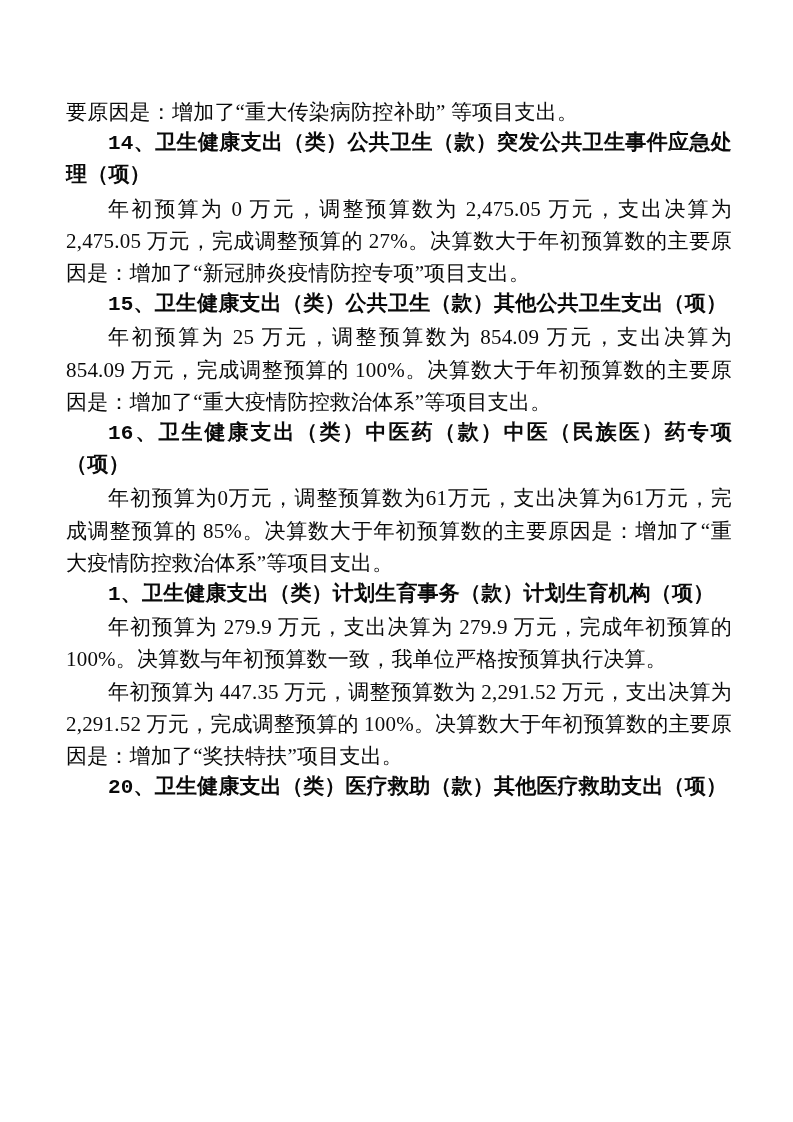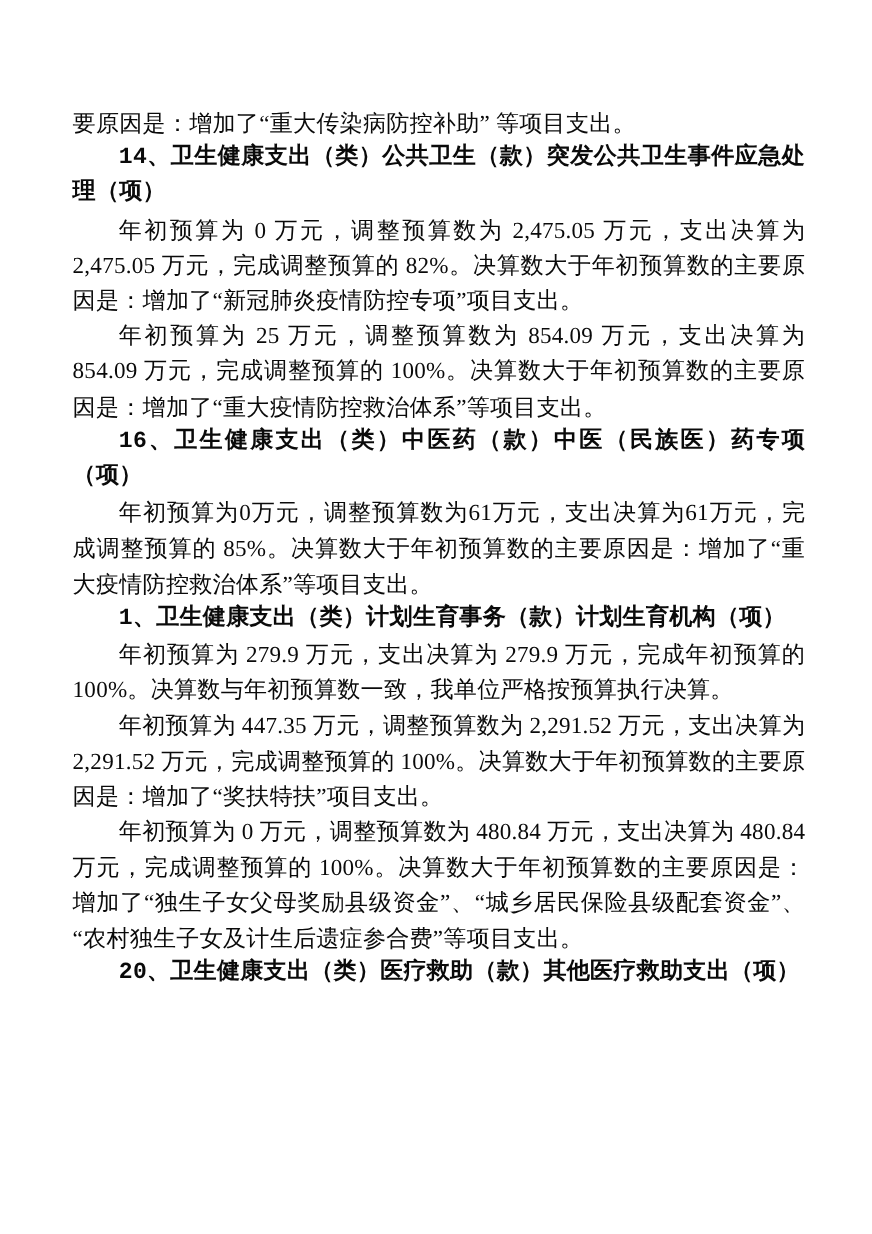--- a/index.html
+++ b/index.html
@@ -48,23 +48,23 @@
     font-family: Liberation Mono, monospace;
   }
 </style>
 </head>
 <body>
 
 <div class="page">
   <div class="content">
     <p class="para no-indent">要原因是：增加了“重大传染病防控补助” 等项目支出。</p>
     <p class="heading">14、卫生健康支出（类）公共卫生（款）突发公共卫生事件应急处理（项）</p>
-    <p class="para">年初预算为 0 万元，调整预算数为 2,475.05 万元，支出决算为 2,475.05 万元，完成调整预算的 82%。决算数大于年初预算数的主要原因是：增加了“新冠肺炎疫情防控专项”项目支出。</p>
+    <p class="para">年初预算为 0 万元，调整预算数为 2,475.05 万元，支出决算为 2,475.05 万元，完成调整预算的 27%。决算数大于年初预算数的主要原因是：增加了“新冠肺炎疫情防控专项”项目支出。</p>
+    <p class="heading">15、卫生健康支出（类）公共卫生（款）其他公共卫生支出（项）</p>
     <p class="para">年初预算为 25 万元，调整预算数为 854.09 万元，支出决算为 854.09 万元，完成调整预算的 100%。决算数大于年初预算数的主要原因是：增加了“重大疫情防控救治体系”等项目支出。</p>
     <p class="heading">16、卫生健康支出（类）中医药（款）中医（民族医）药专项（项）</p>
     <p class="para">年初预算为0万元，调整预算数为61万元，支出决算为61万元，完成调整预算的 85%。决算数大于年初预算数的主要原因是：增加了“重大疫情防控救治体系”等项目支出。</p>
     <p class="heading">1、卫生健康支出（类）计划生育事务（款）计划生育机构（项）</p>
     <p class="para">年初预算为 279.9 万元，支出决算为 279.9 万元，完成年初预算的 100%。决算数与年初预算数一致，我单位严格按预算执行决算。</p>
     <p class="para">年初预算为 447.35 万元，调整预算数为 2,291.52 万元，支出决算为 2,291.52 万元，完成调整预算的 100%。决算数大于年初预算数的主要原因是：增加了“奖扶特扶”项目支出。</p>
-    <p class="para">年初预算为 0 万元，调整预算数为 480.84 万元，支出决算为 480.84 万元，完成调整预算的 100%。决算数大于年初预算数的主要原因是：增加了“独生子女父母奖励县级资金”、“城乡居民保险县级配套资金”、“农村独生子女及计生后遗症参合费”等项目支出。</p>
     <p class="heading">20、卫生健康支出（类）医疗救助（款）其他医疗救助支出（项）</p>
   </div>
 </div>
 
 </body></html>

